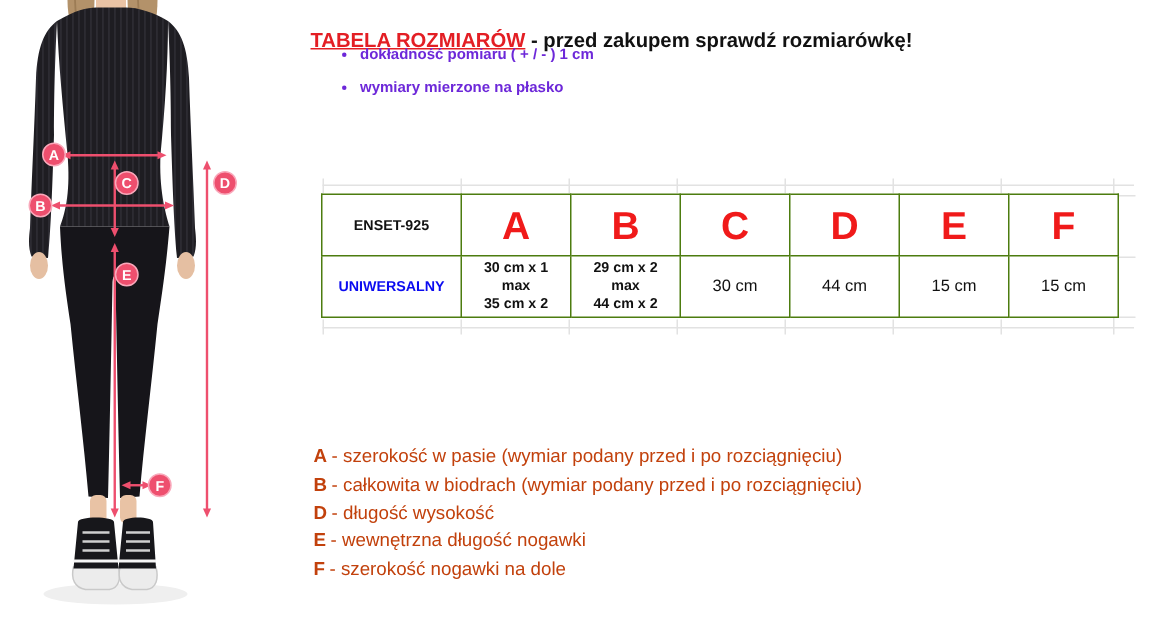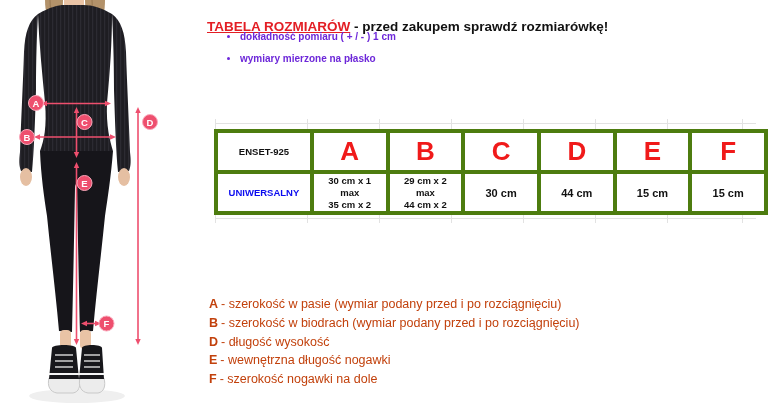--- a/index.html
+++ b/index.html
@@ -15,28 +15,28 @@
   #figure-wrap{left:0;top:0;width:200px;height:413px;}
 
   
   #title-line{left:207px;top:19px;font-size:13.5px;font-weight:bold;color:#111;white-space:nowrap;}
   #title-line .red-title{color:#e31e24;text-decoration:underline;}
   #bullet-list{left:207px;top:28px;margin:0;padding:0 0 0 33px;list-style:disc;}
   #bullet-list li{font-size:10px;font-weight:bold;color:#6d28d9;margin:0 0 5px 0;line-height:17px;}
 
   
   #size-table{left:214px;top:129px;border-collapse:collapse;table-layout:fixed;background:#fff;}
-  #size-table td{border:4px solid #4d7c0f;text-align:center;vertical-align:middle;padding:0;}
+  #size-table td{border:1px solid #4d7c0f;text-align:center;vertical-align:middle;padding:0;}
   #size-table .c0{width:92px;}
   #size-table .cx{width:72px;}
   #size-table tr{height:41px;}
   .model-code{font-size:9.5px;font-weight:bold;color:#111;}
   .col-letter{font-size:26px;font-weight:bold;color:#f01a1a;}
   .size-label{font-size:9.5px;font-weight:bold;color:#0b0bf0;}
-  .val{font-size:11px;font-weight:bold;color:#111;}
+  .val{font-size:11px;font-weight:normal;color:#111;}
   .val-multi{font-size:9.5px;font-weight:bold;color:#111;line-height:12px;}
 
   
   .grid-v{width:1px;background:#e2e2e2;}
   .grid-h{height:1px;background:#e2e2e2;}
 
   
   #legend{left:209px;top:295px;}
   .legend-line{font-size:12.5px;color:#c2410c;line-height:18.8px;white-space:nowrap;}
   .legend-line b{font-weight:bold;margin-right:3px;}
@@ -219,17 +219,17 @@
     <td class="cx val">30 cm</td>
     <td class="cx val">44 cm</td>
     <td class="cx val">15 cm</td>
     <td class="cx val">15 cm</td>
   </tr>
 </tbody>
   </table>
 
 <div class="abs" id="legend">
   <div class="legend-line"><b>A</b><span>- szerokość w pasie (wymiar podany przed i po rozciągnięciu)</span></div>
-  <div class="legend-line"><b>B</b><span>- szerokość w biodrach (wymiar podany przed i po rozciągnięciu)</span></div>
+  <div class="legend-line"><b>B</b><span>- całkowita w biodrach (wymiar podany przed i po rozciągnięciu)</span></div>
   <div class="legend-line"><b>D</b><span>- długość wysokość</span></div>
   <div class="legend-line"><b>E</b><span>- wewnętrzna długość nogawki</span></div>
   <div class="legend-line"><b>F</b><span>- szerokość nogawki na dole</span></div>
 </div>
 
 </body></html>

